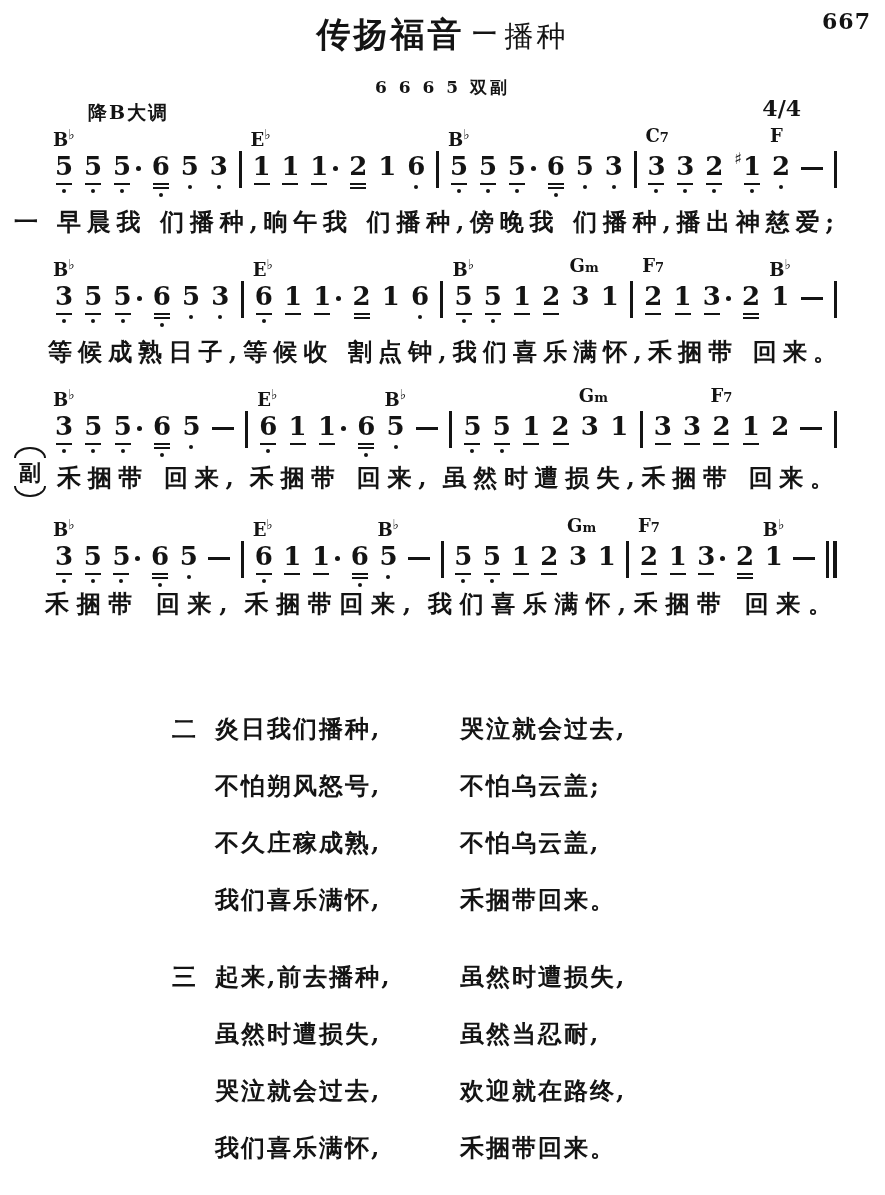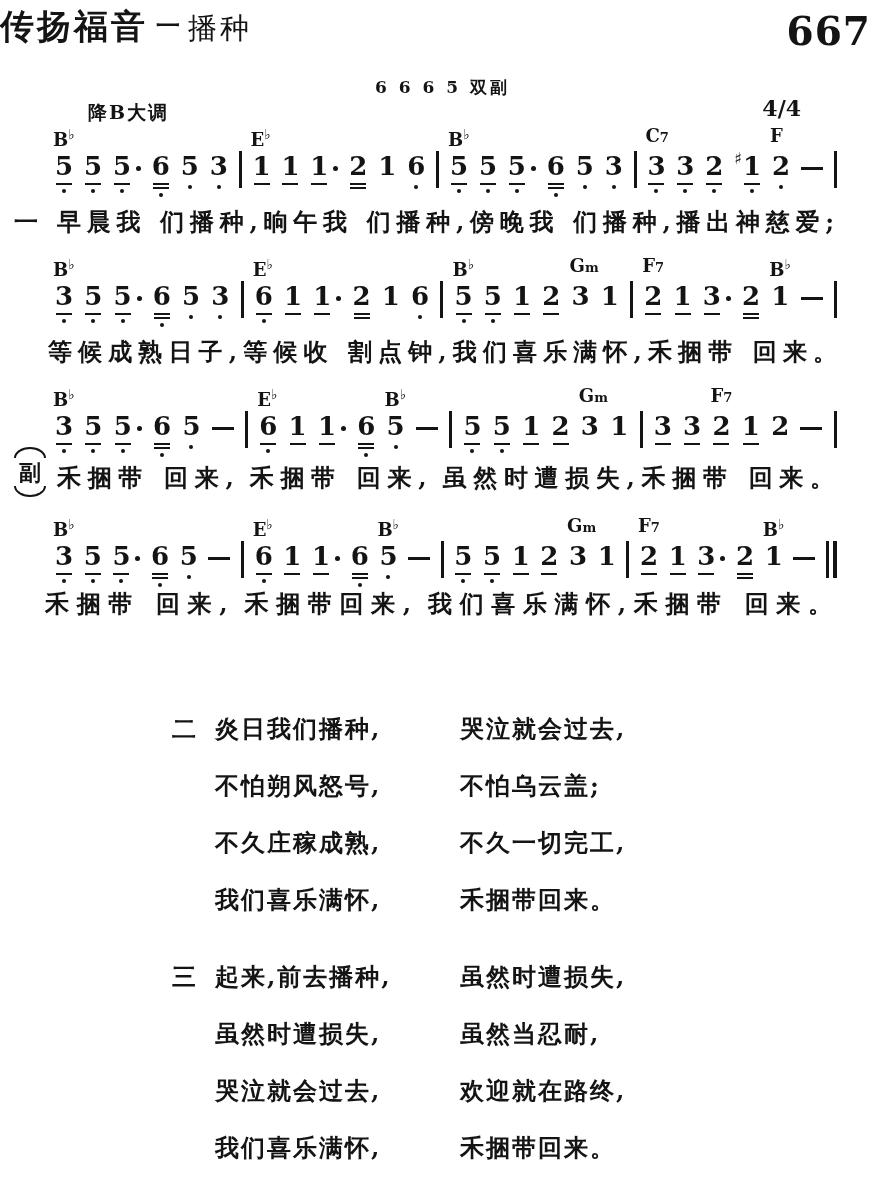--- a/index.html
+++ b/index.html
@@ -1,21 +1,21 @@
 <!DOCTYPE html>
 <html><head>
 <meta charset="utf-8">
 <style>
   html,body{margin:0;padding:0;background:#e8e8e8;}
   .page{position:relative;width:885px;height:1195px;background:#ffffff;color:#141414;
         font-family:"DejaVu Serif","Liberation Serif",serif;overflow:hidden;}
 
   
-  .page-number{position:absolute;top:8px;right:14px;font-size:39px;font-weight:bold;letter-spacing:1px;}
-  .title-row{position:absolute;top:4px;left:0;right:0;white-space:nowrap;}
+  .page-number{position:absolute;top:8px;right:14px;font-size:22px;font-weight:bold;letter-spacing:1px;}
+  .title-row{position:absolute;top:12px;left:0;right:0;text-align:center;white-space:nowrap;}
   .title-main{font-size:34px;font-weight:bold;letter-spacing:3px;}
   .title-dash{font-size:24px;font-weight:bold;margin:0 8px;vertical-align:4px;}
   .title-sub{font-size:29px;font-weight:normal;letter-spacing:3px;}
   .meter{position:absolute;top:76px;left:0;right:0;text-align:center;font-size:17px;font-weight:bold;letter-spacing:3px;}
   .key{position:absolute;top:100px;left:88px;font-size:19px;font-weight:bold;letter-spacing:2px;}
   .time{position:absolute;top:95px;right:84px;font-size:22px;font-weight:bold;}
 
   
   .music-line{position:absolute;left:55px;width:782px;display:flex;justify-content:space-between;
               align-items:flex-start;padding-top:26px;}
@@ -875,21 +875,21 @@
   <div id="verse-blocks">
       <div class="verse" style="top: 700px;">
         <div class="vnum">二</div>
         <div class="vcell">炎日我们播种,</div>
         <div class="vcell">哭泣就会过去,</div>
         <div class="vnum"></div>
         <div class="vcell">不怕朔风怒号,</div>
         <div class="vcell">不怕乌云盖;</div>
         <div class="vnum"></div>
         <div class="vcell">不久庄稼成熟,</div>
-        <div class="vcell">不久一切完工,</div>
+        <div class="vcell">不怕乌云盖,</div>
         <div class="vnum"></div>
         <div class="vcell">我们喜乐满怀,</div>
         <div class="vcell">禾捆带回来。</div>
       </div>
       <div class="verse" style="top: 948px;">
         <div class="vnum">三</div>
         <div class="vcell">起来,前去播种,</div>
         <div class="vcell">虽然时遭损失,</div>
         <div class="vnum"></div>
         <div class="vcell">虽然时遭损失,</div>

